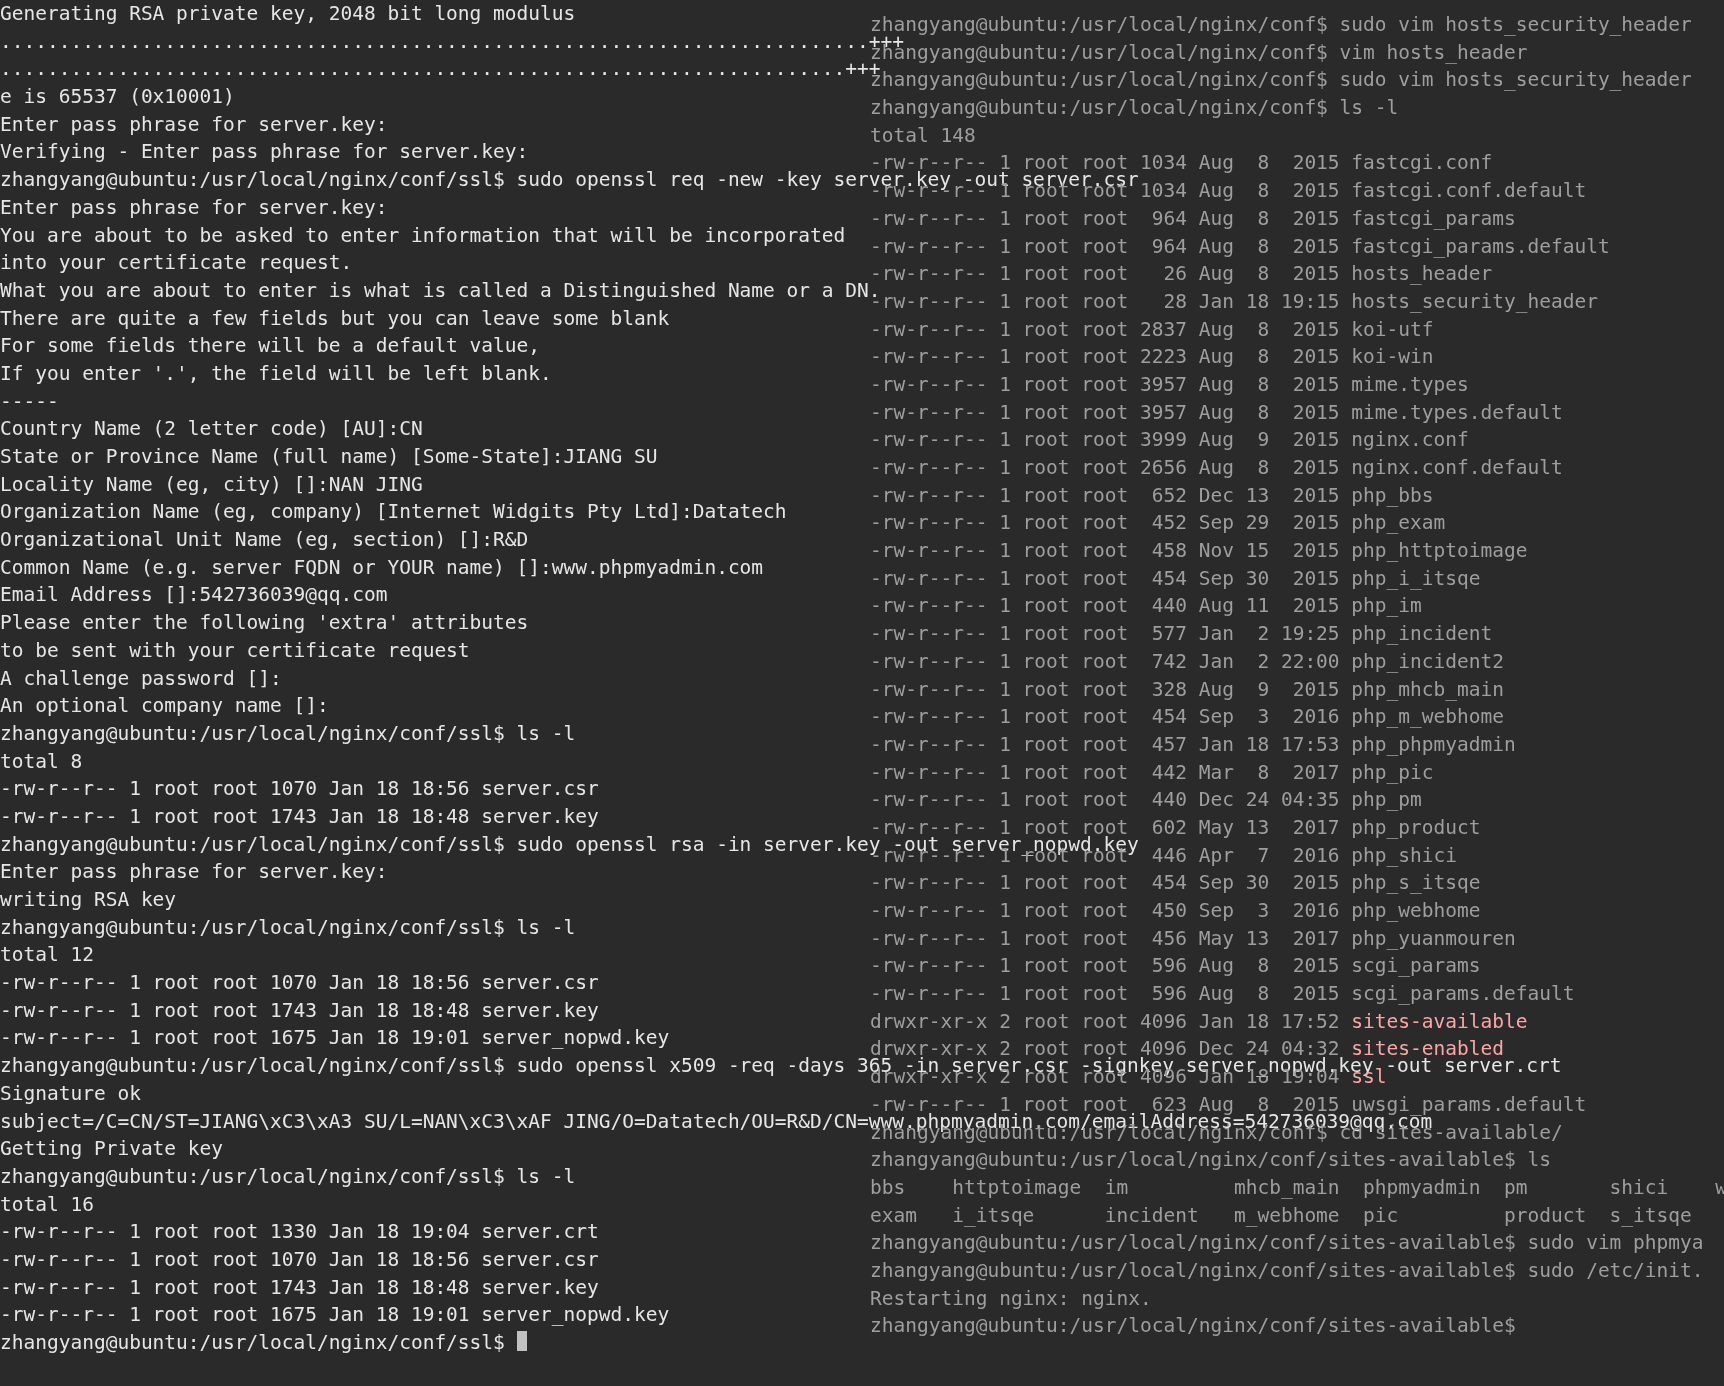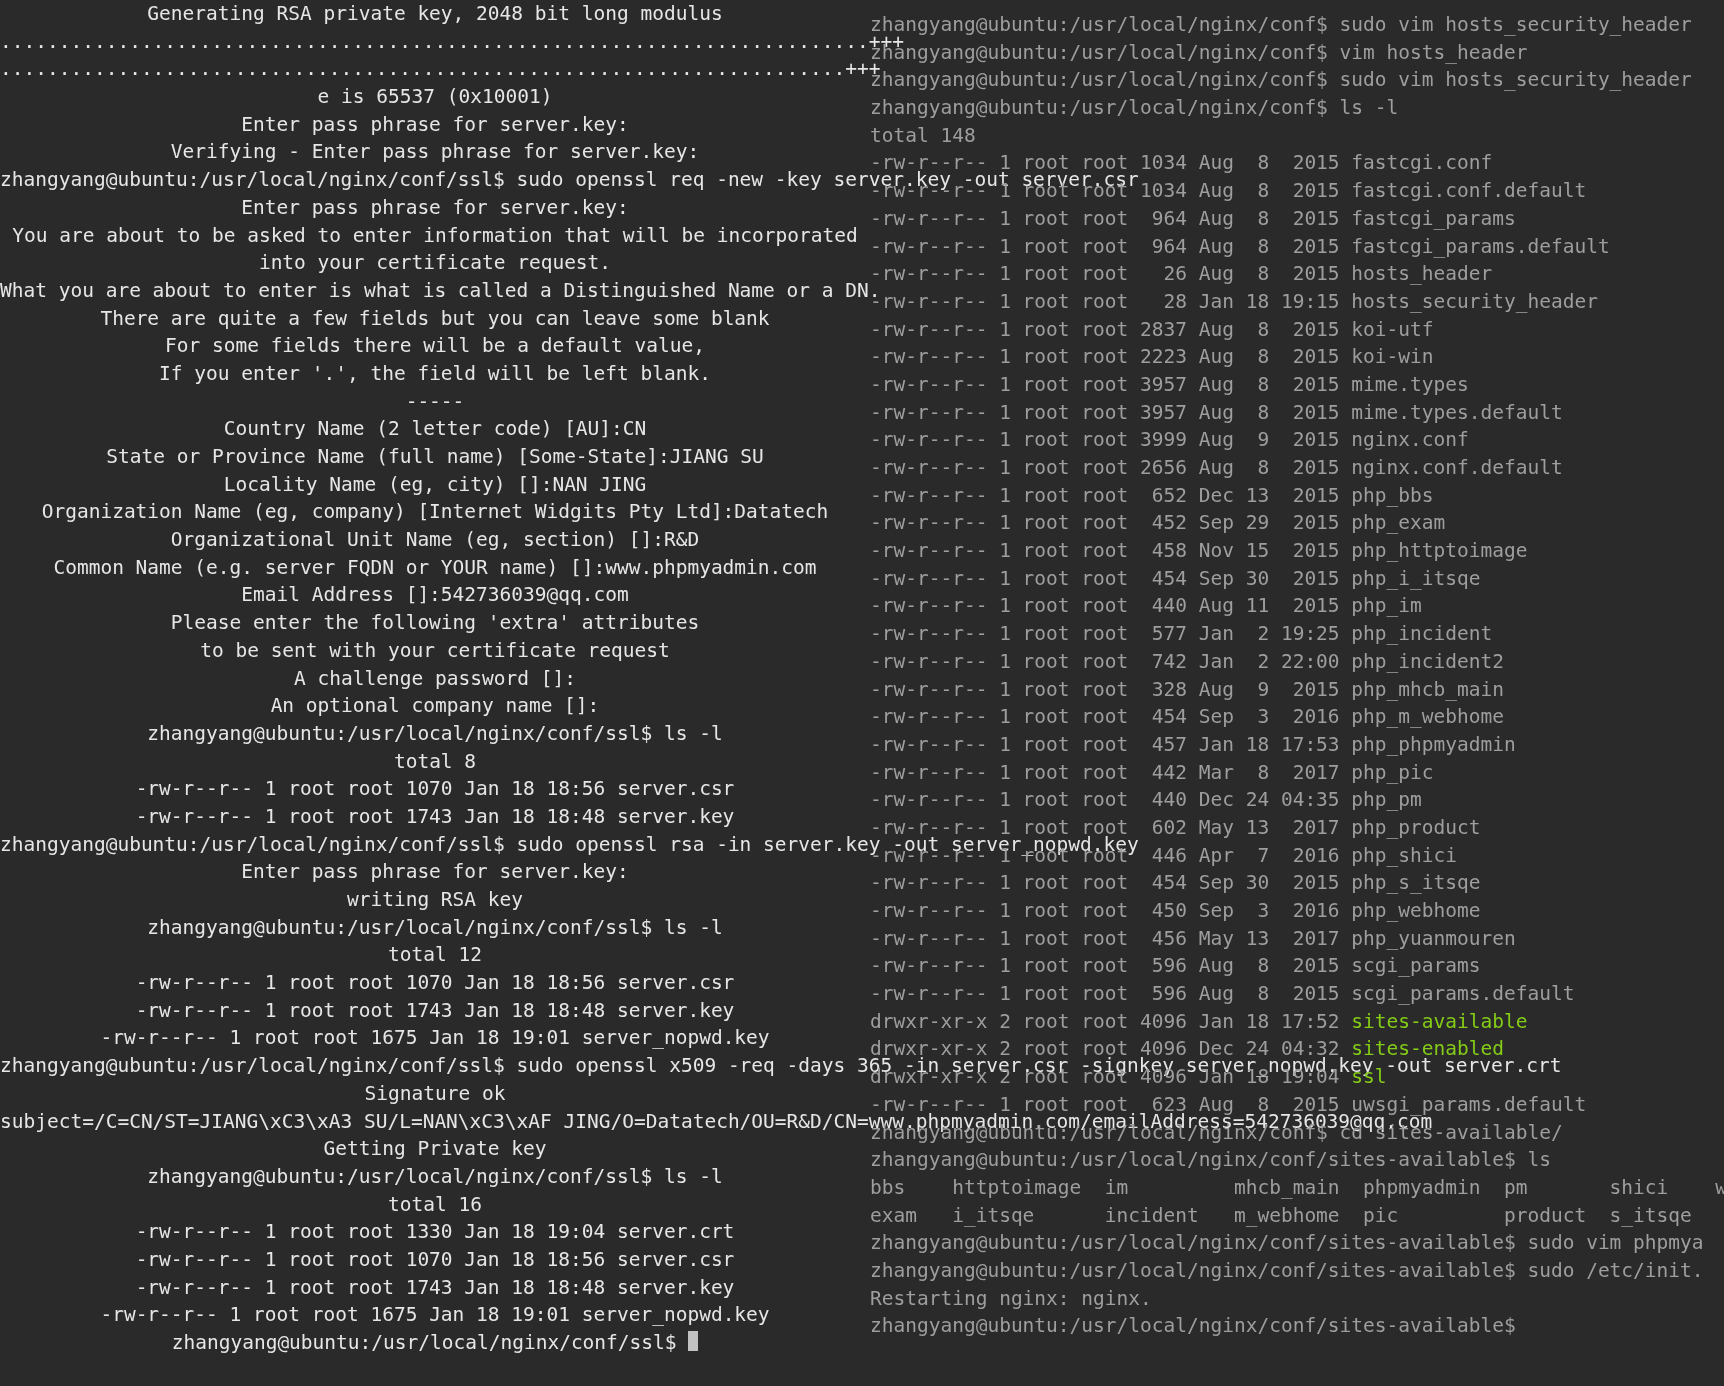--- a/index.html
+++ b/index.html
@@ -16,29 +16,28 @@
     position: relative;
   }
   .term {
     position: absolute;
     top: 0;
     white-space: pre;
   }
   .left {
     left: 0;
     width: 870px;
-    text-align: center;
   }
   .right {
     left: 870px;
     width: 855px;
     color: #9e9e9e;
     margin-top: 11px;
   }
-  .dir-blue { color: #84cc16; text-align: right; }
+  .dir-blue { color: #fca5a5; text-align: right; }
   .line { display: block; }
   .cursor {
     display: inline-block;
     width: 10px;
     height: 20px;
     background: #c1c1c1;
     vertical-align: -2px;
   }
 </style>
 </head>

